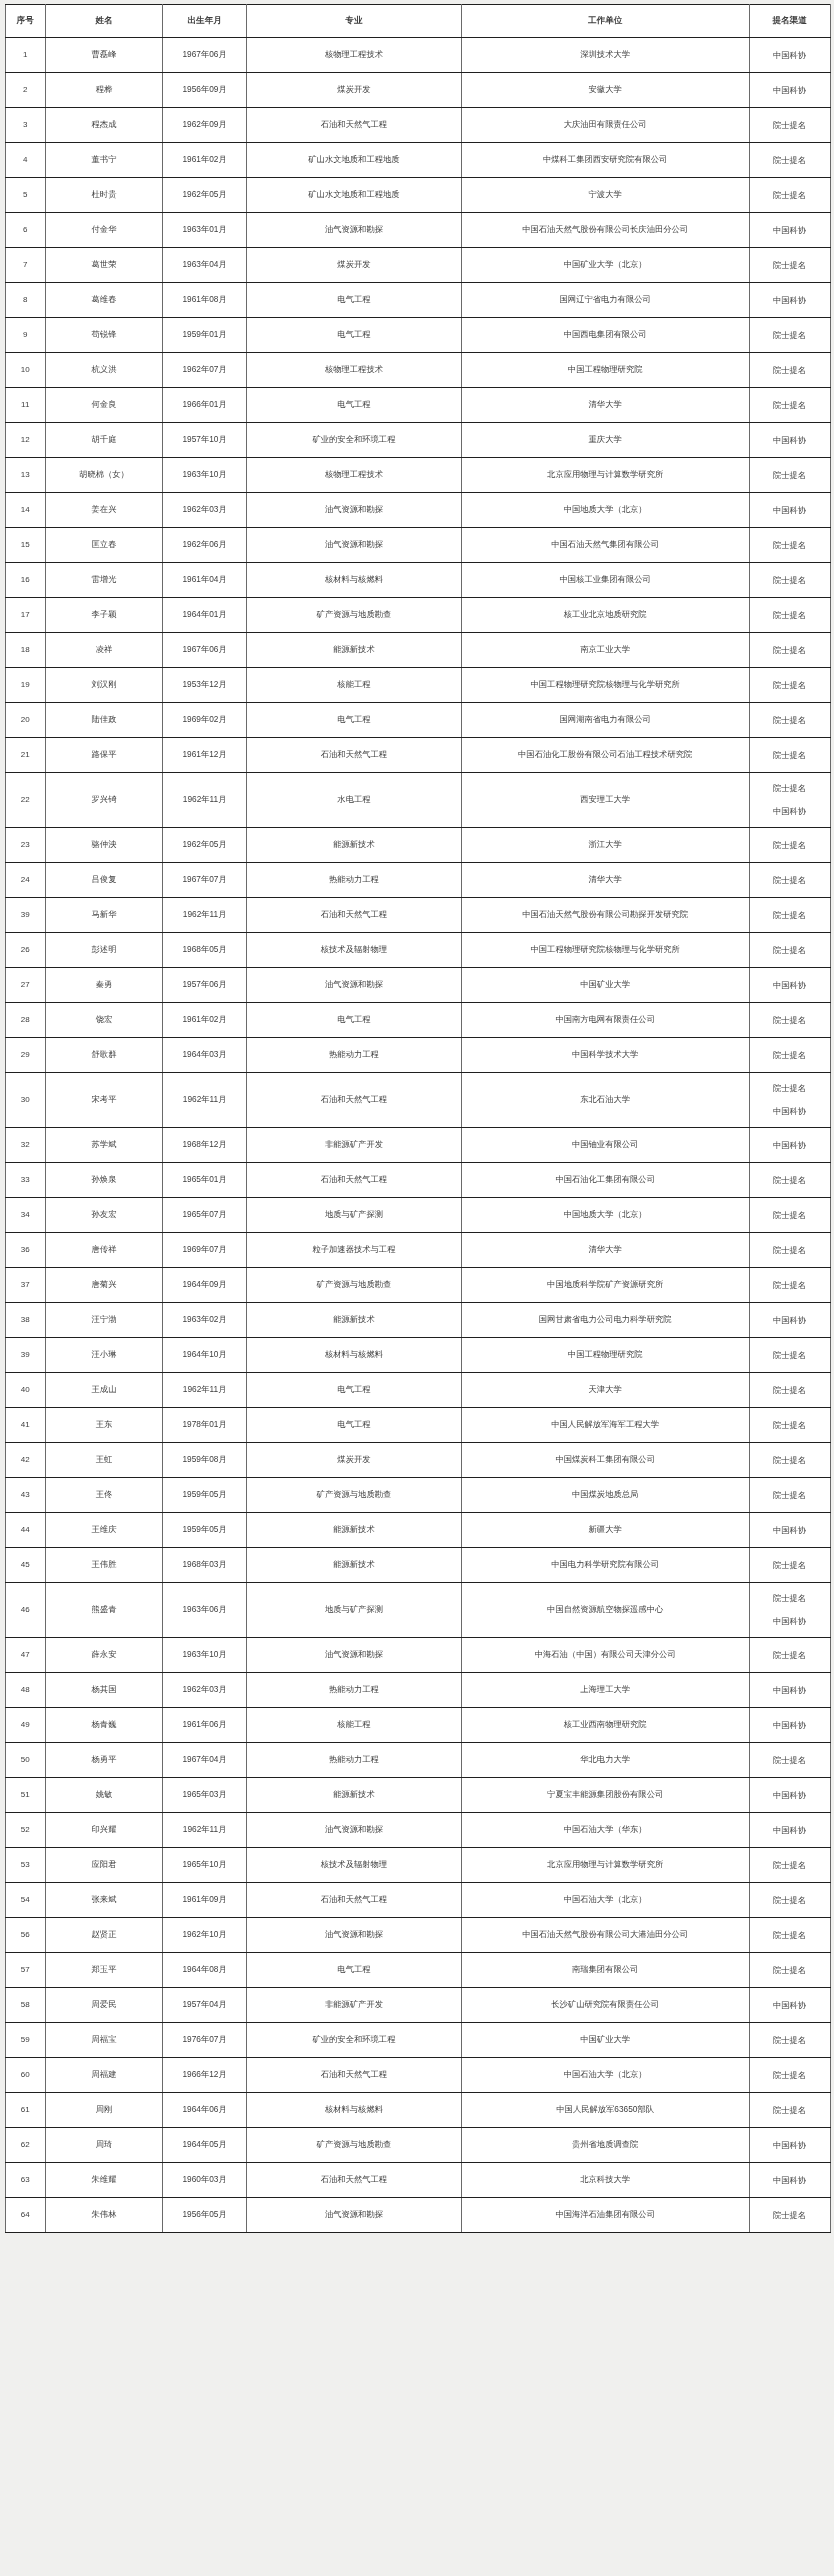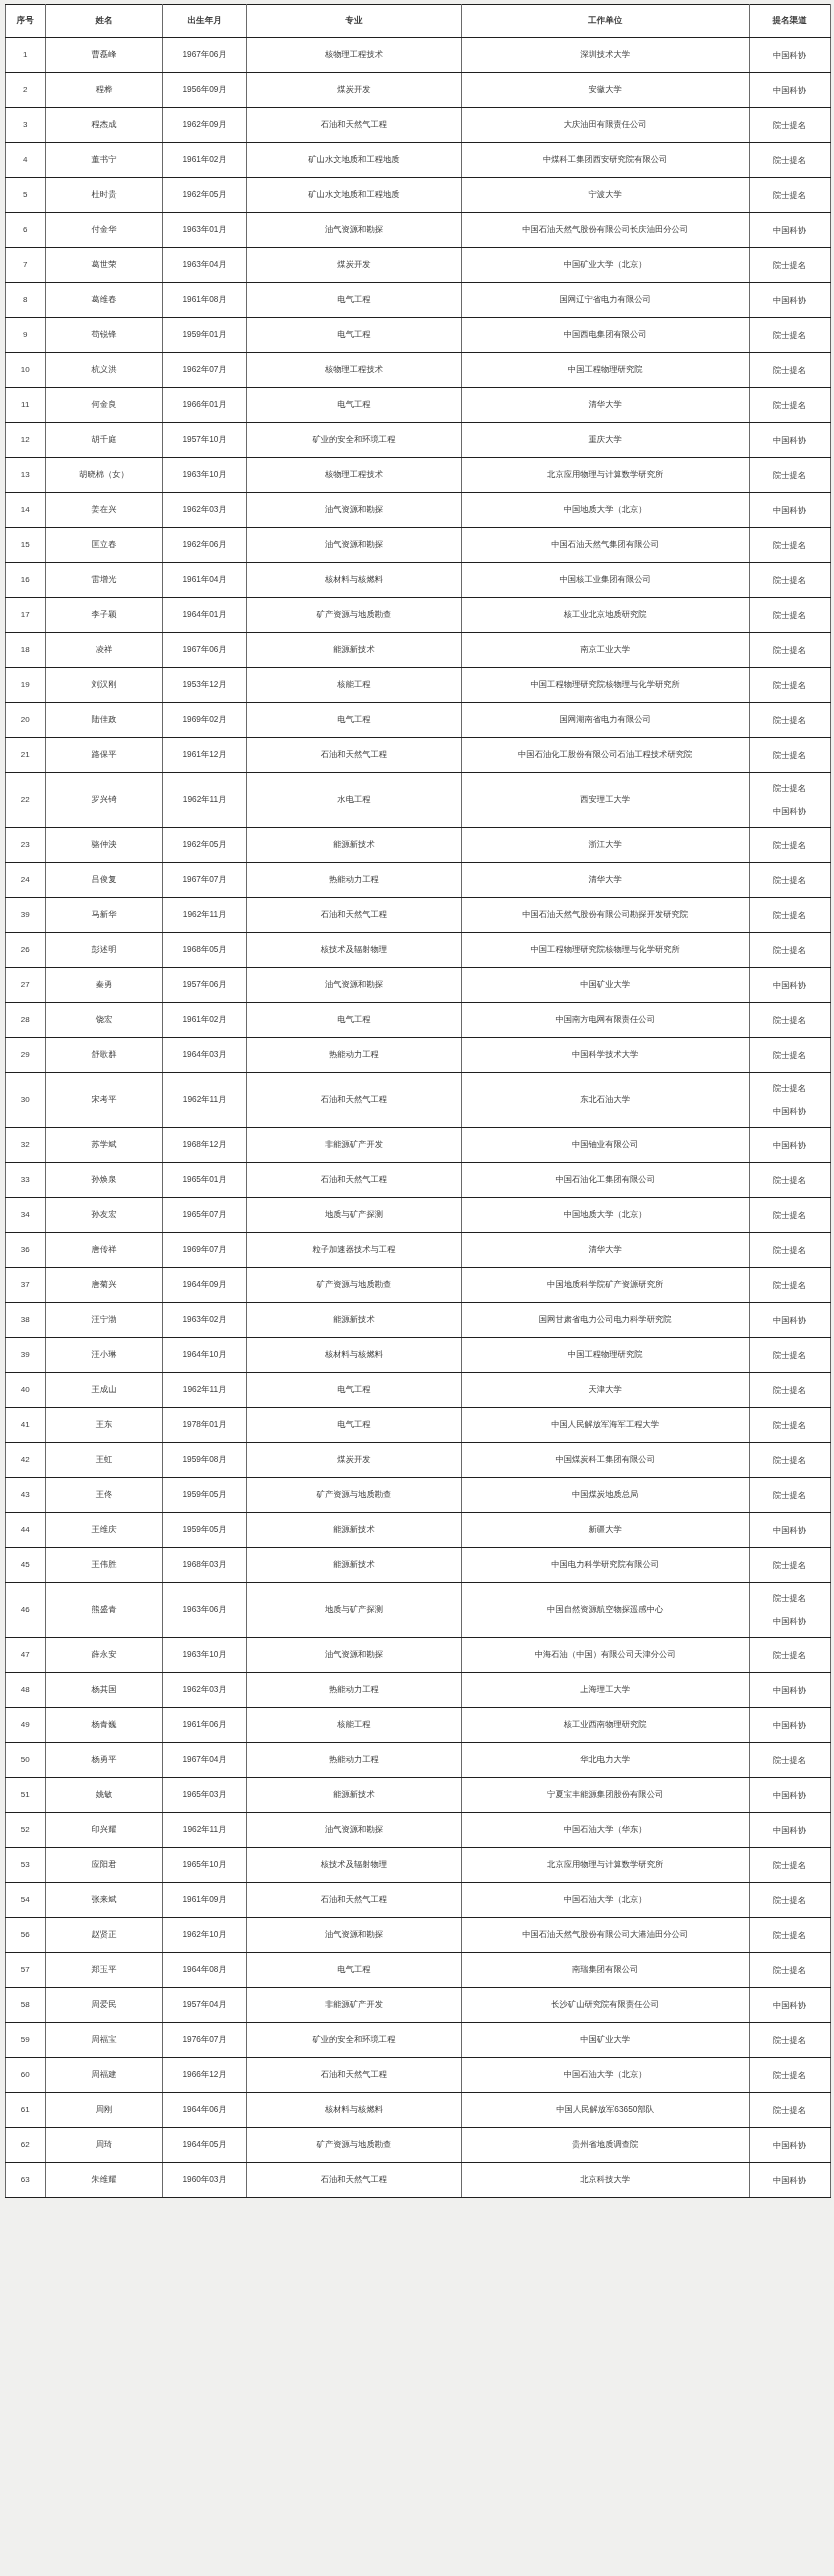--- a/index.html
+++ b/index.html
@@ -559,16 +559,24 @@
     <td data-col="channel">中国科协</td>
   </tr>
         <tr>
     <td data-col="index">63</td>
     <td data-col="name">朱维耀</td>
     <td data-col="birth">1960年03月</td>
     <td data-col="major">石油和天然气工程</td>
     <td data-col="workunit">北京科技大学</td>
     <td data-col="channel">中国科协</td>
   </tr>
+        <tr>
+    <td data-col="index">64</td>
+    <td data-col="name">朱伟林</td>
+    <td data-col="birth">1956年05月</td>
+    <td data-col="major">油气资源和勘探</td>
+    <td data-col="workunit">中国海洋石油集团有限公司</td>
+    <td data-col="channel">院士提名</td>
+  </tr>
       </tbody>
   </table>
 </div>
 
 
 </body></html>

